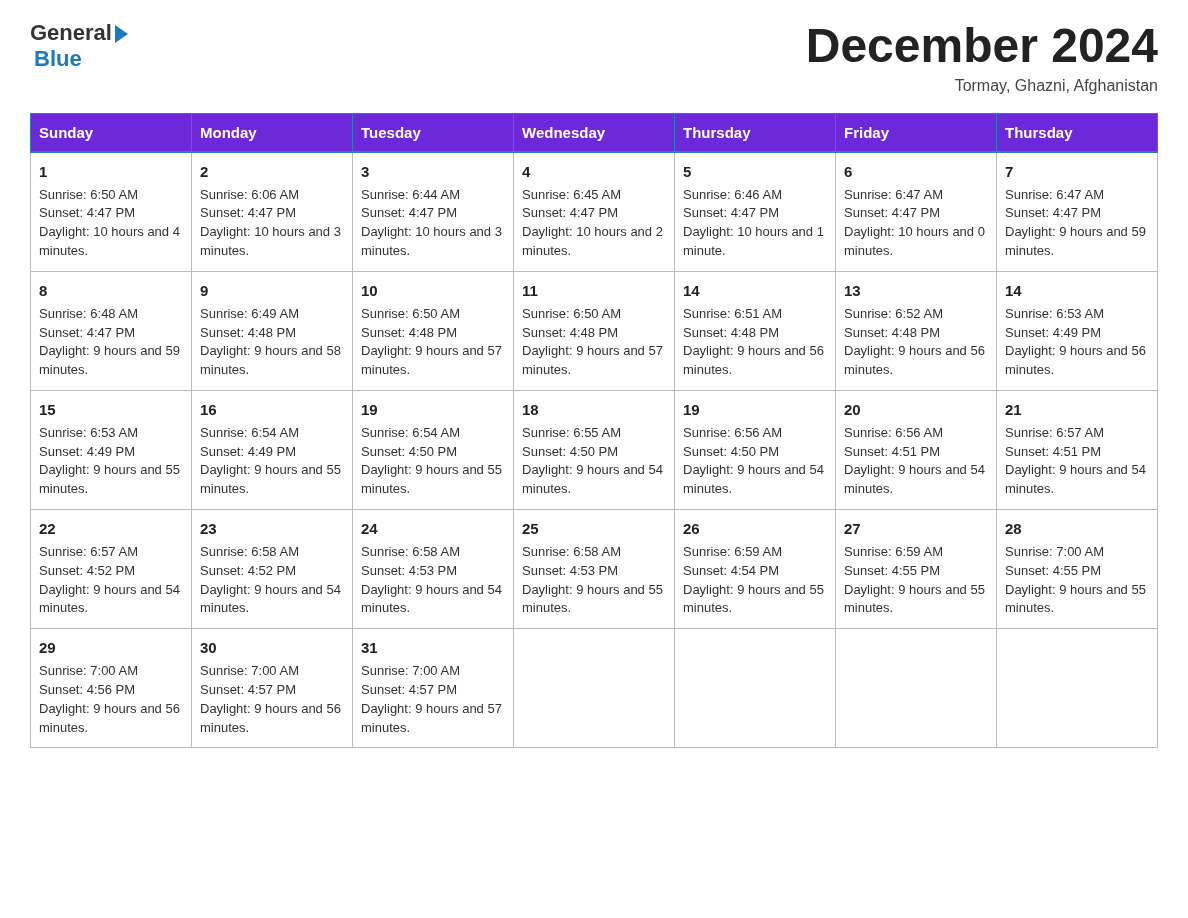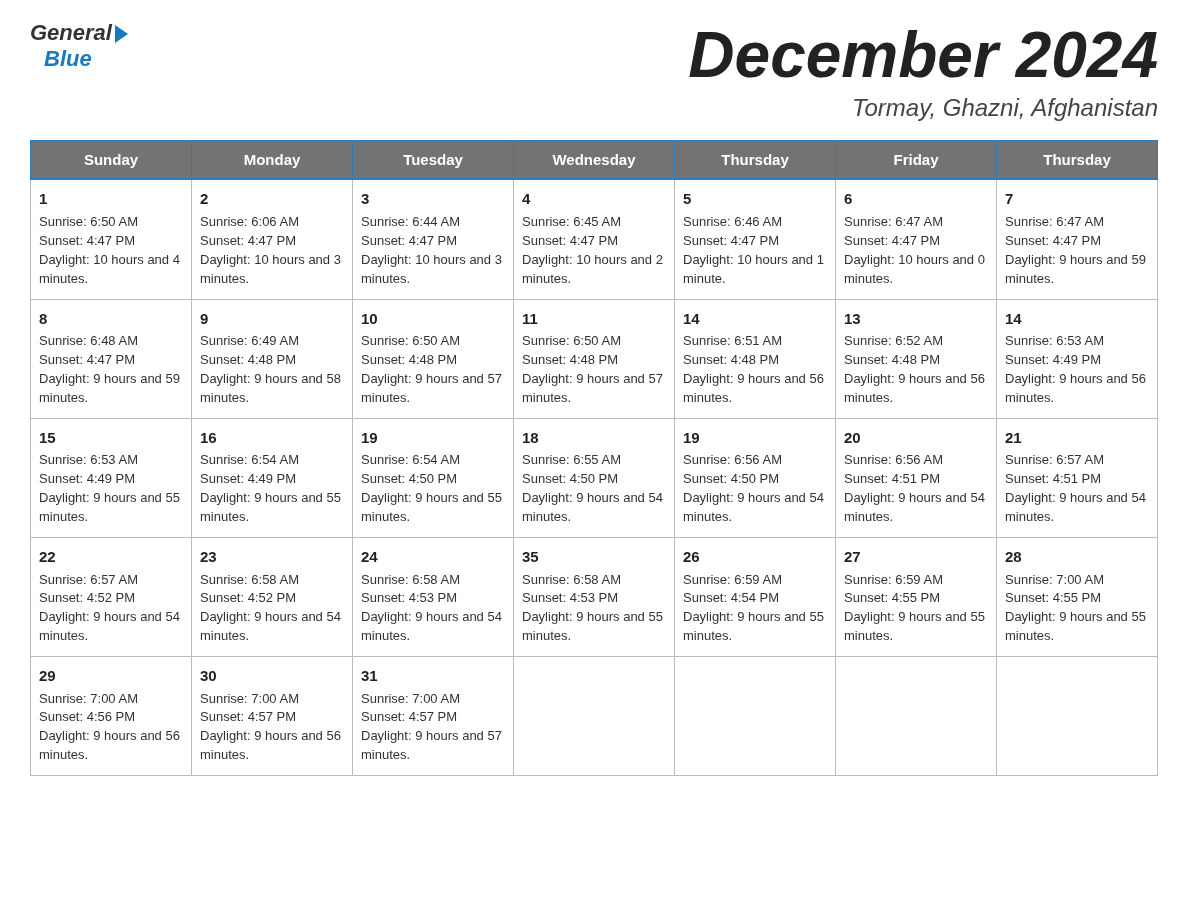--- a/index.html
+++ b/index.html
@@ -8,57 +8,56 @@
       background: #fff;
       width: 1188px;
       min-height: 918px;
       padding: 20px 30px;
     }
     .header {
       display: flex;
       justify-content: space-between;
       align-items: flex-start;
       margin-bottom: 18px;
-      font-style: italic;
     }
     .logo-wrapper {
       display: flex;
       flex-direction: column;
     }
     .logo-top {
       display: flex;
       align-items: center;
     }
     .title-block {
       text-align: right;
     }
     .main-title {
-      font-size: 64px;
+      font-size: 48px;
       font-weight: bold;
       color: #222;
       line-height: 1.1;
     }
     .subtitle {
-      font-size: 24px;
+      font-size: 16px;
       color: #444;
       margin-top: 4px;
     }
     table {
       width: 100%;
       border-collapse: collapse;
       table-layout: fixed;
     }
     thead tr th {
-      background-color: #737373;
+      background-color: #6d28d9;
       color: #fff;
       font-size: 15px;
       font-weight: bold;
       padding: 10px 8px;
       border: 1px solid #2e7dba;
-      text-align: center;
+      text-align: left;
     }
     tbody tr td {
       vertical-align: top;
       padding: 8px 8px 10px 8px;
       border: 1px solid #bbb;
       font-size: 13px;
       color: #333;
       line-height: 1.45;
       min-height: 80px;
     }
@@ -85,21 +84,21 @@
 </head>
 <body>
 
 <div class="header">
   <div class="logo-wrapper">
     <div class="logo-top">
       <span style="font-size:22px;font-weight:bold;color:#333;">General</span>
       <span style="display:inline-block;width:0;height:0;border-top:9px solid transparent;border-bottom:9px solid transparent;border-left:13px solid #1a7abf;margin-left:3px;margin-top:1px;"></span>
     </div>
     <div>
-      <span style="font-size:22px;font-weight:bold;color:#1a7abf;margin-left:14px;">Blue</span>
+      <span style="font-size:22px;font-weight:bold;color:#1a7abf;margin-left:4px;">Blue</span>
     </div>
   </div>
   <div class="title-block">
     <div class="main-title">December 2024</div>
     <div class="subtitle">Tormay, Ghazni, Afghanistan</div>
   </div>
 </div>
 
 <table>
   <thead>
@@ -138,21 +137,21 @@
         <td><span class="day-num">19</span><span>Sunrise: 6:54 AM</span><br><span>Sunset: 4:50 PM</span><br><span>Daylight: 9 hours and 55 minutes.</span></td>
         <td><span class="day-num">18</span><span>Sunrise: 6:55 AM</span><br><span>Sunset: 4:50 PM</span><br><span>Daylight: 9 hours and 54 minutes.</span></td>
         <td><span class="day-num">19</span><span>Sunrise: 6:56 AM</span><br><span>Sunset: 4:50 PM</span><br><span>Daylight: 9 hours and 54 minutes.</span></td>
         <td><span class="day-num">20</span><span>Sunrise: 6:56 AM</span><br><span>Sunset: 4:51 PM</span><br><span>Daylight: 9 hours and 54 minutes.</span></td>
         <td><span class="day-num">21</span><span>Sunrise: 6:57 AM</span><br><span>Sunset: 4:51 PM</span><br><span>Daylight: 9 hours and 54 minutes.</span></td>
       </tr>
       <tr>
         <td><span class="day-num">22</span><span>Sunrise: 6:57 AM</span><br><span>Sunset: 4:52 PM</span><br><span>Daylight: 9 hours and 54 minutes.</span></td>
         <td><span class="day-num">23</span><span>Sunrise: 6:58 AM</span><br><span>Sunset: 4:52 PM</span><br><span>Daylight: 9 hours and 54 minutes.</span></td>
         <td><span class="day-num">24</span><span>Sunrise: 6:58 AM</span><br><span>Sunset: 4:53 PM</span><br><span>Daylight: 9 hours and 54 minutes.</span></td>
-        <td><span class="day-num">35</span><span>Sunrise: 6:58 AM</span><br><span>Sunset: 4:53 PM</span><br><span>Daylight: 9 hours and 55 minutes.</span></td>
+        <td><span class="day-num">25</span><span>Sunrise: 6:58 AM</span><br><span>Sunset: 4:53 PM</span><br><span>Daylight: 9 hours and 55 minutes.</span></td>
         <td><span class="day-num">26</span><span>Sunrise: 6:59 AM</span><br><span>Sunset: 4:54 PM</span><br><span>Daylight: 9 hours and 55 minutes.</span></td>
         <td><span class="day-num">27</span><span>Sunrise: 6:59 AM</span><br><span>Sunset: 4:55 PM</span><br><span>Daylight: 9 hours and 55 minutes.</span></td>
         <td><span class="day-num">28</span><span>Sunrise: 7:00 AM</span><br><span>Sunset: 4:55 PM</span><br><span>Daylight: 9 hours and 55 minutes.</span></td>
       </tr>
       <tr>
         <td><span class="day-num">29</span><span>Sunrise: 7:00 AM</span><br><span>Sunset: 4:56 PM</span><br><span>Daylight: 9 hours and 56 minutes.</span></td>
         <td><span class="day-num">30</span><span>Sunrise: 7:00 AM</span><br><span>Sunset: 4:57 PM</span><br><span>Daylight: 9 hours and 56 minutes.</span></td>
         <td><span class="day-num">31</span><span>Sunrise: 7:00 AM</span><br><span>Sunset: 4:57 PM</span><br><span>Daylight: 9 hours and 57 minutes.</span></td>
         <td class="empty-cell"></td>
         <td class="empty-cell"></td>

